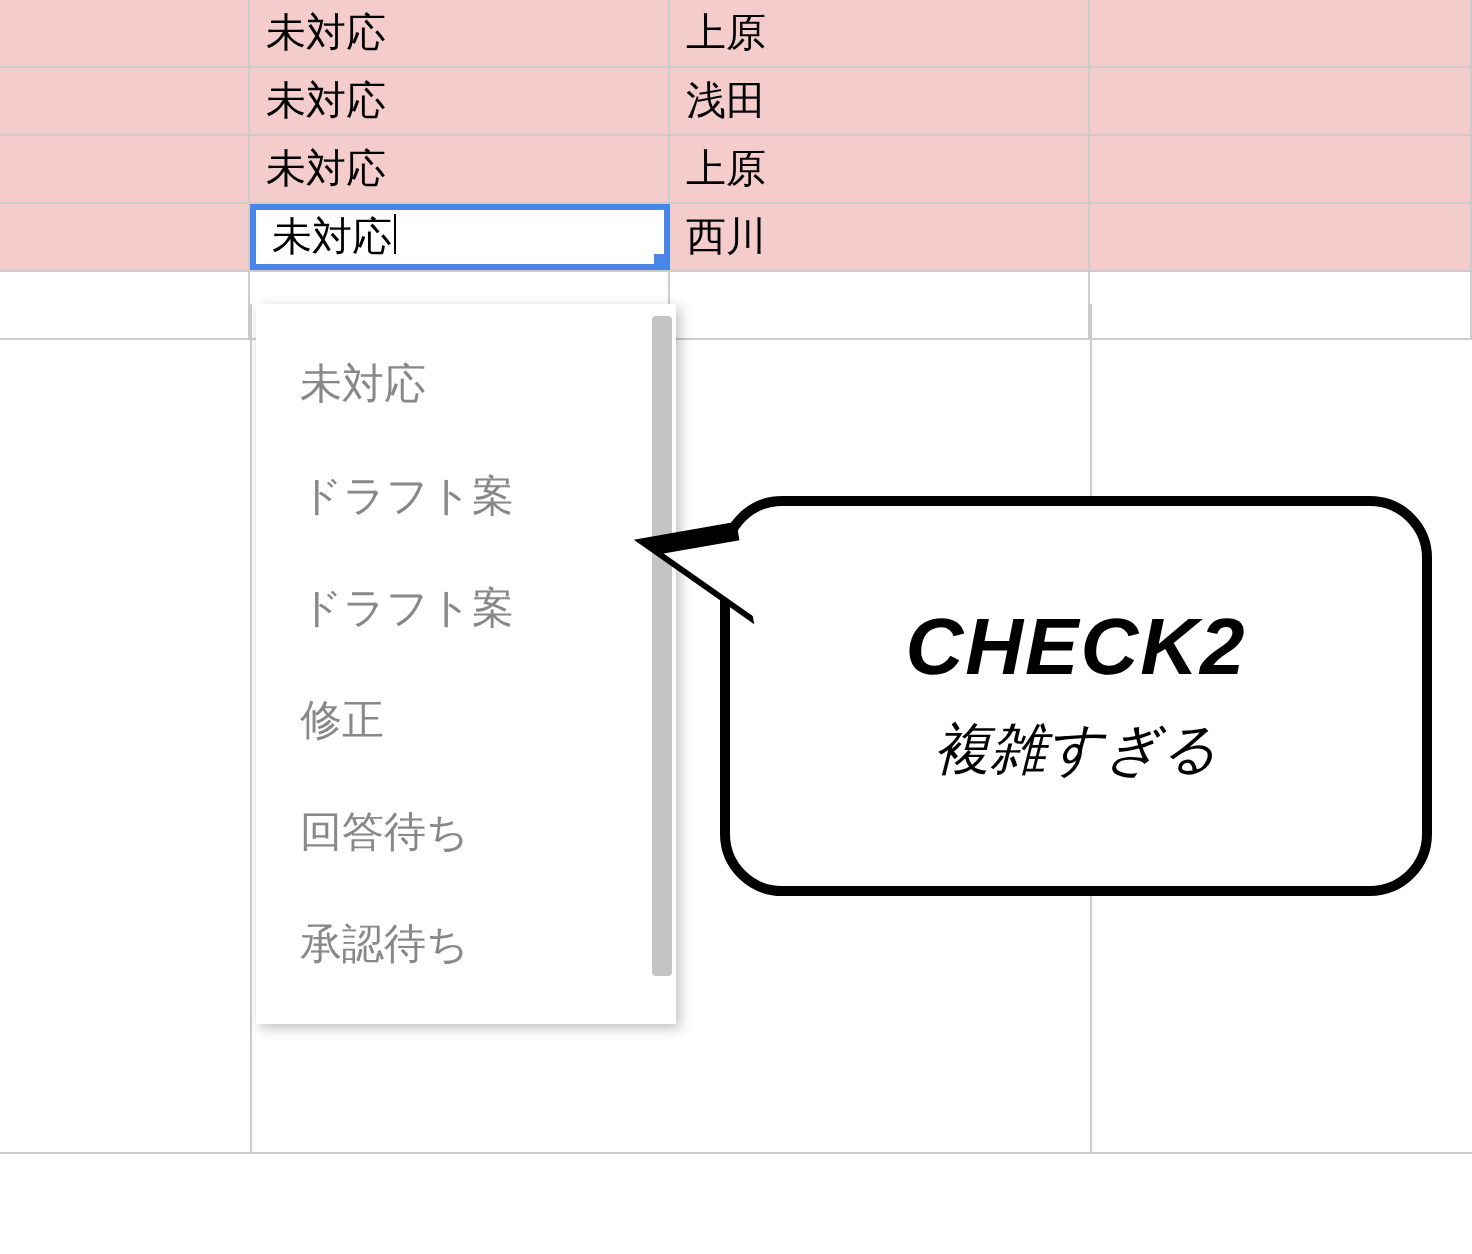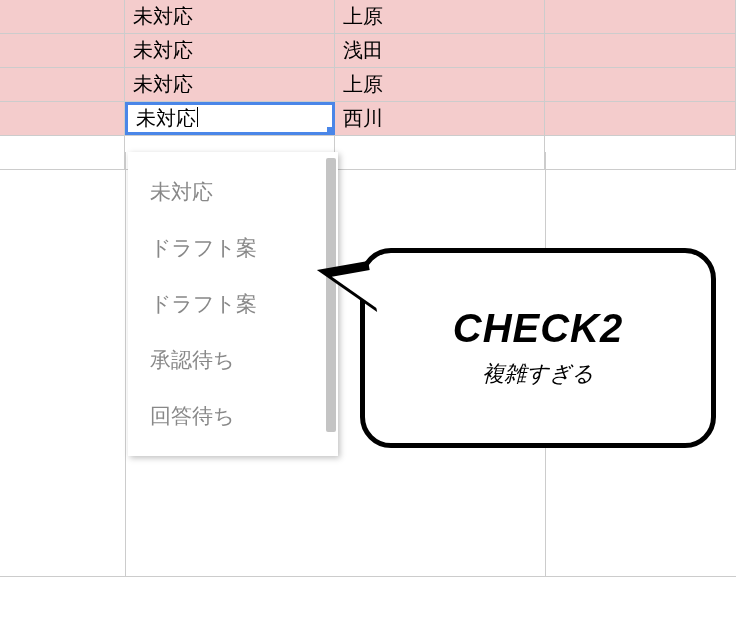--- a/index.html
+++ b/index.html
@@ -140,21 +140,21 @@
       border-color: transparent #fff transparent transparent;
       transform: rotate(-10deg);
     }
     .bubble-title {
       font-size: 40px;
       font-weight: 900;
       letter-spacing: 1px;
       margin-bottom: 8px;
     }
     .bubble-text {
-      font-size: 22px;
+      font-size: 28px;
       text-align: center;
       line-height: 1.4;
     }
     .bottom-border {
       position: absolute;
       left: 0;
       right: 0;
       top: 576px;
       height: 1px;
       background: #ccc;
@@ -208,22 +208,23 @@
 </div>
 
 <div class="col-divider d1"></div>
 <div class="col-divider d3"></div>
 <div class="bottom-border"></div>
 
 <div class="dropdown">
   <div class="dropdown-item">未対応</div>
   <div class="dropdown-item">ドラフト案</div>
   <div class="dropdown-item">ドラフト案</div>
+  <div class="dropdown-item">修正</div>
+  <div class="dropdown-item">回答待ち</div>
   <div class="dropdown-item">承認待ち</div>
-  <div class="dropdown-item">回答待ち</div>
   <div class="dropdown-scrollbar"></div>
 </div>
 
 <div class="speech-bubble">
   <div class="bubble-title">CHECK2</div>
   <div class="bubble-text">
     <span>複雑すぎる</span><br>
   </div>
 </div>
 

